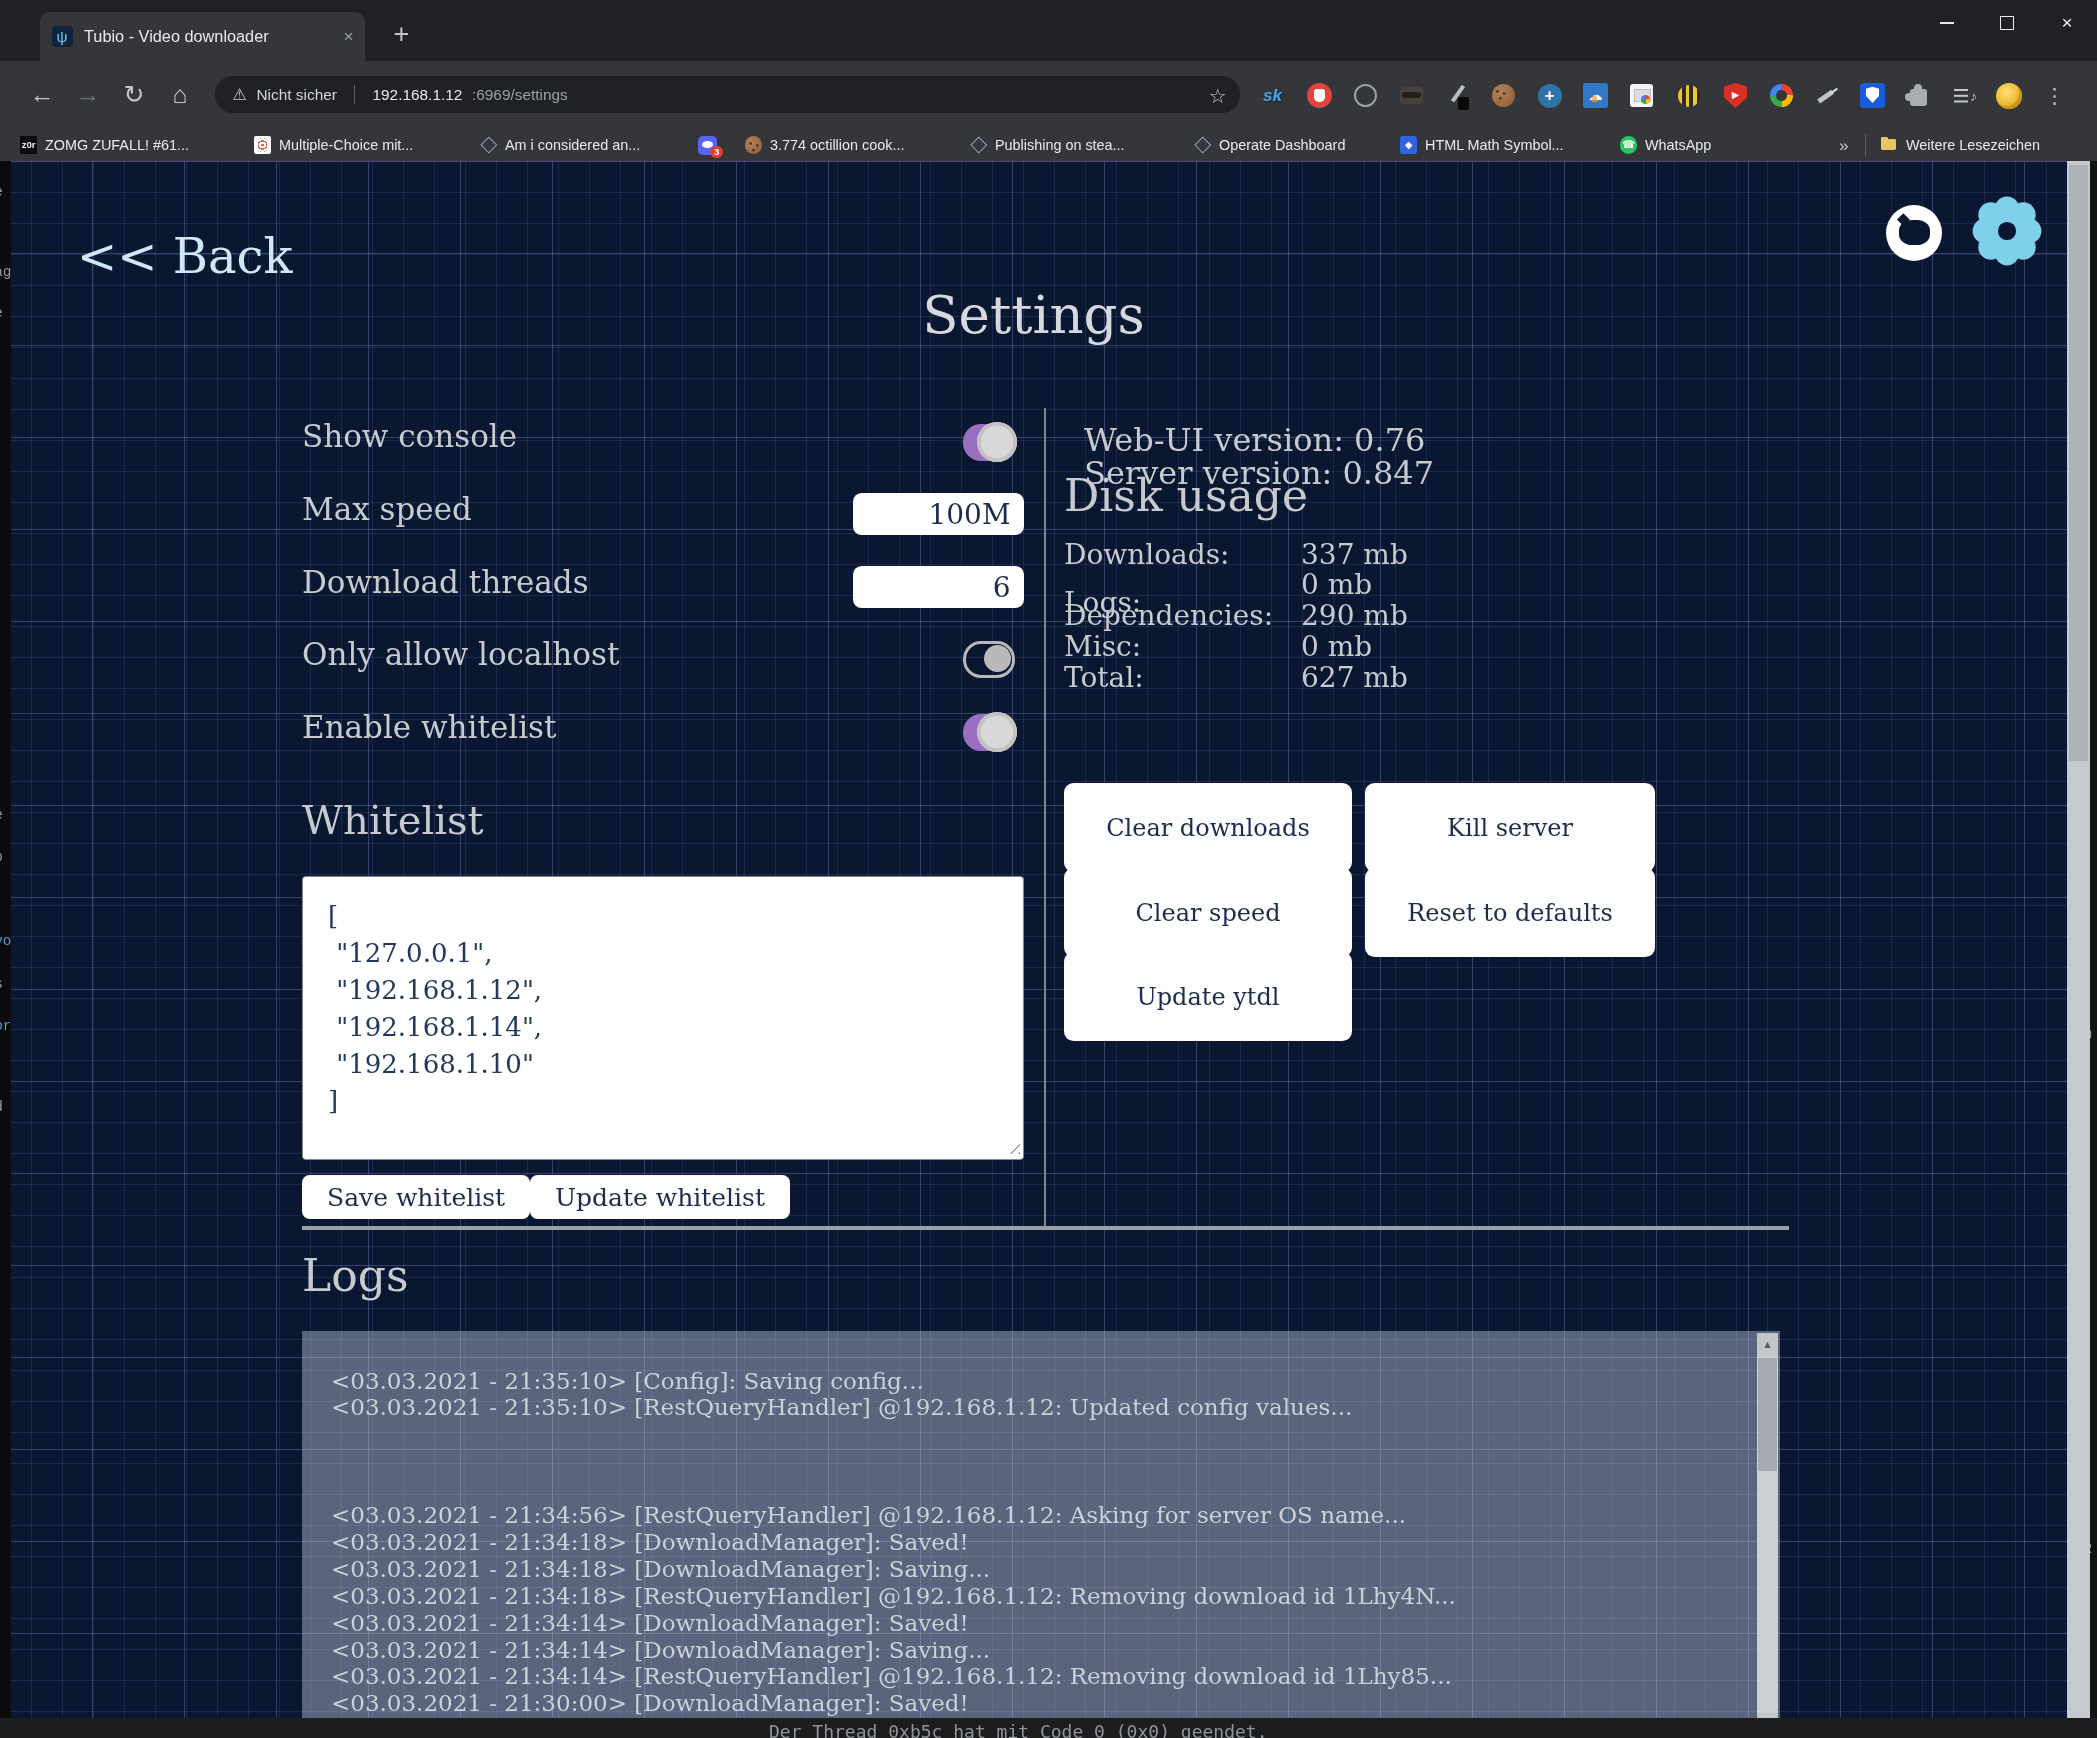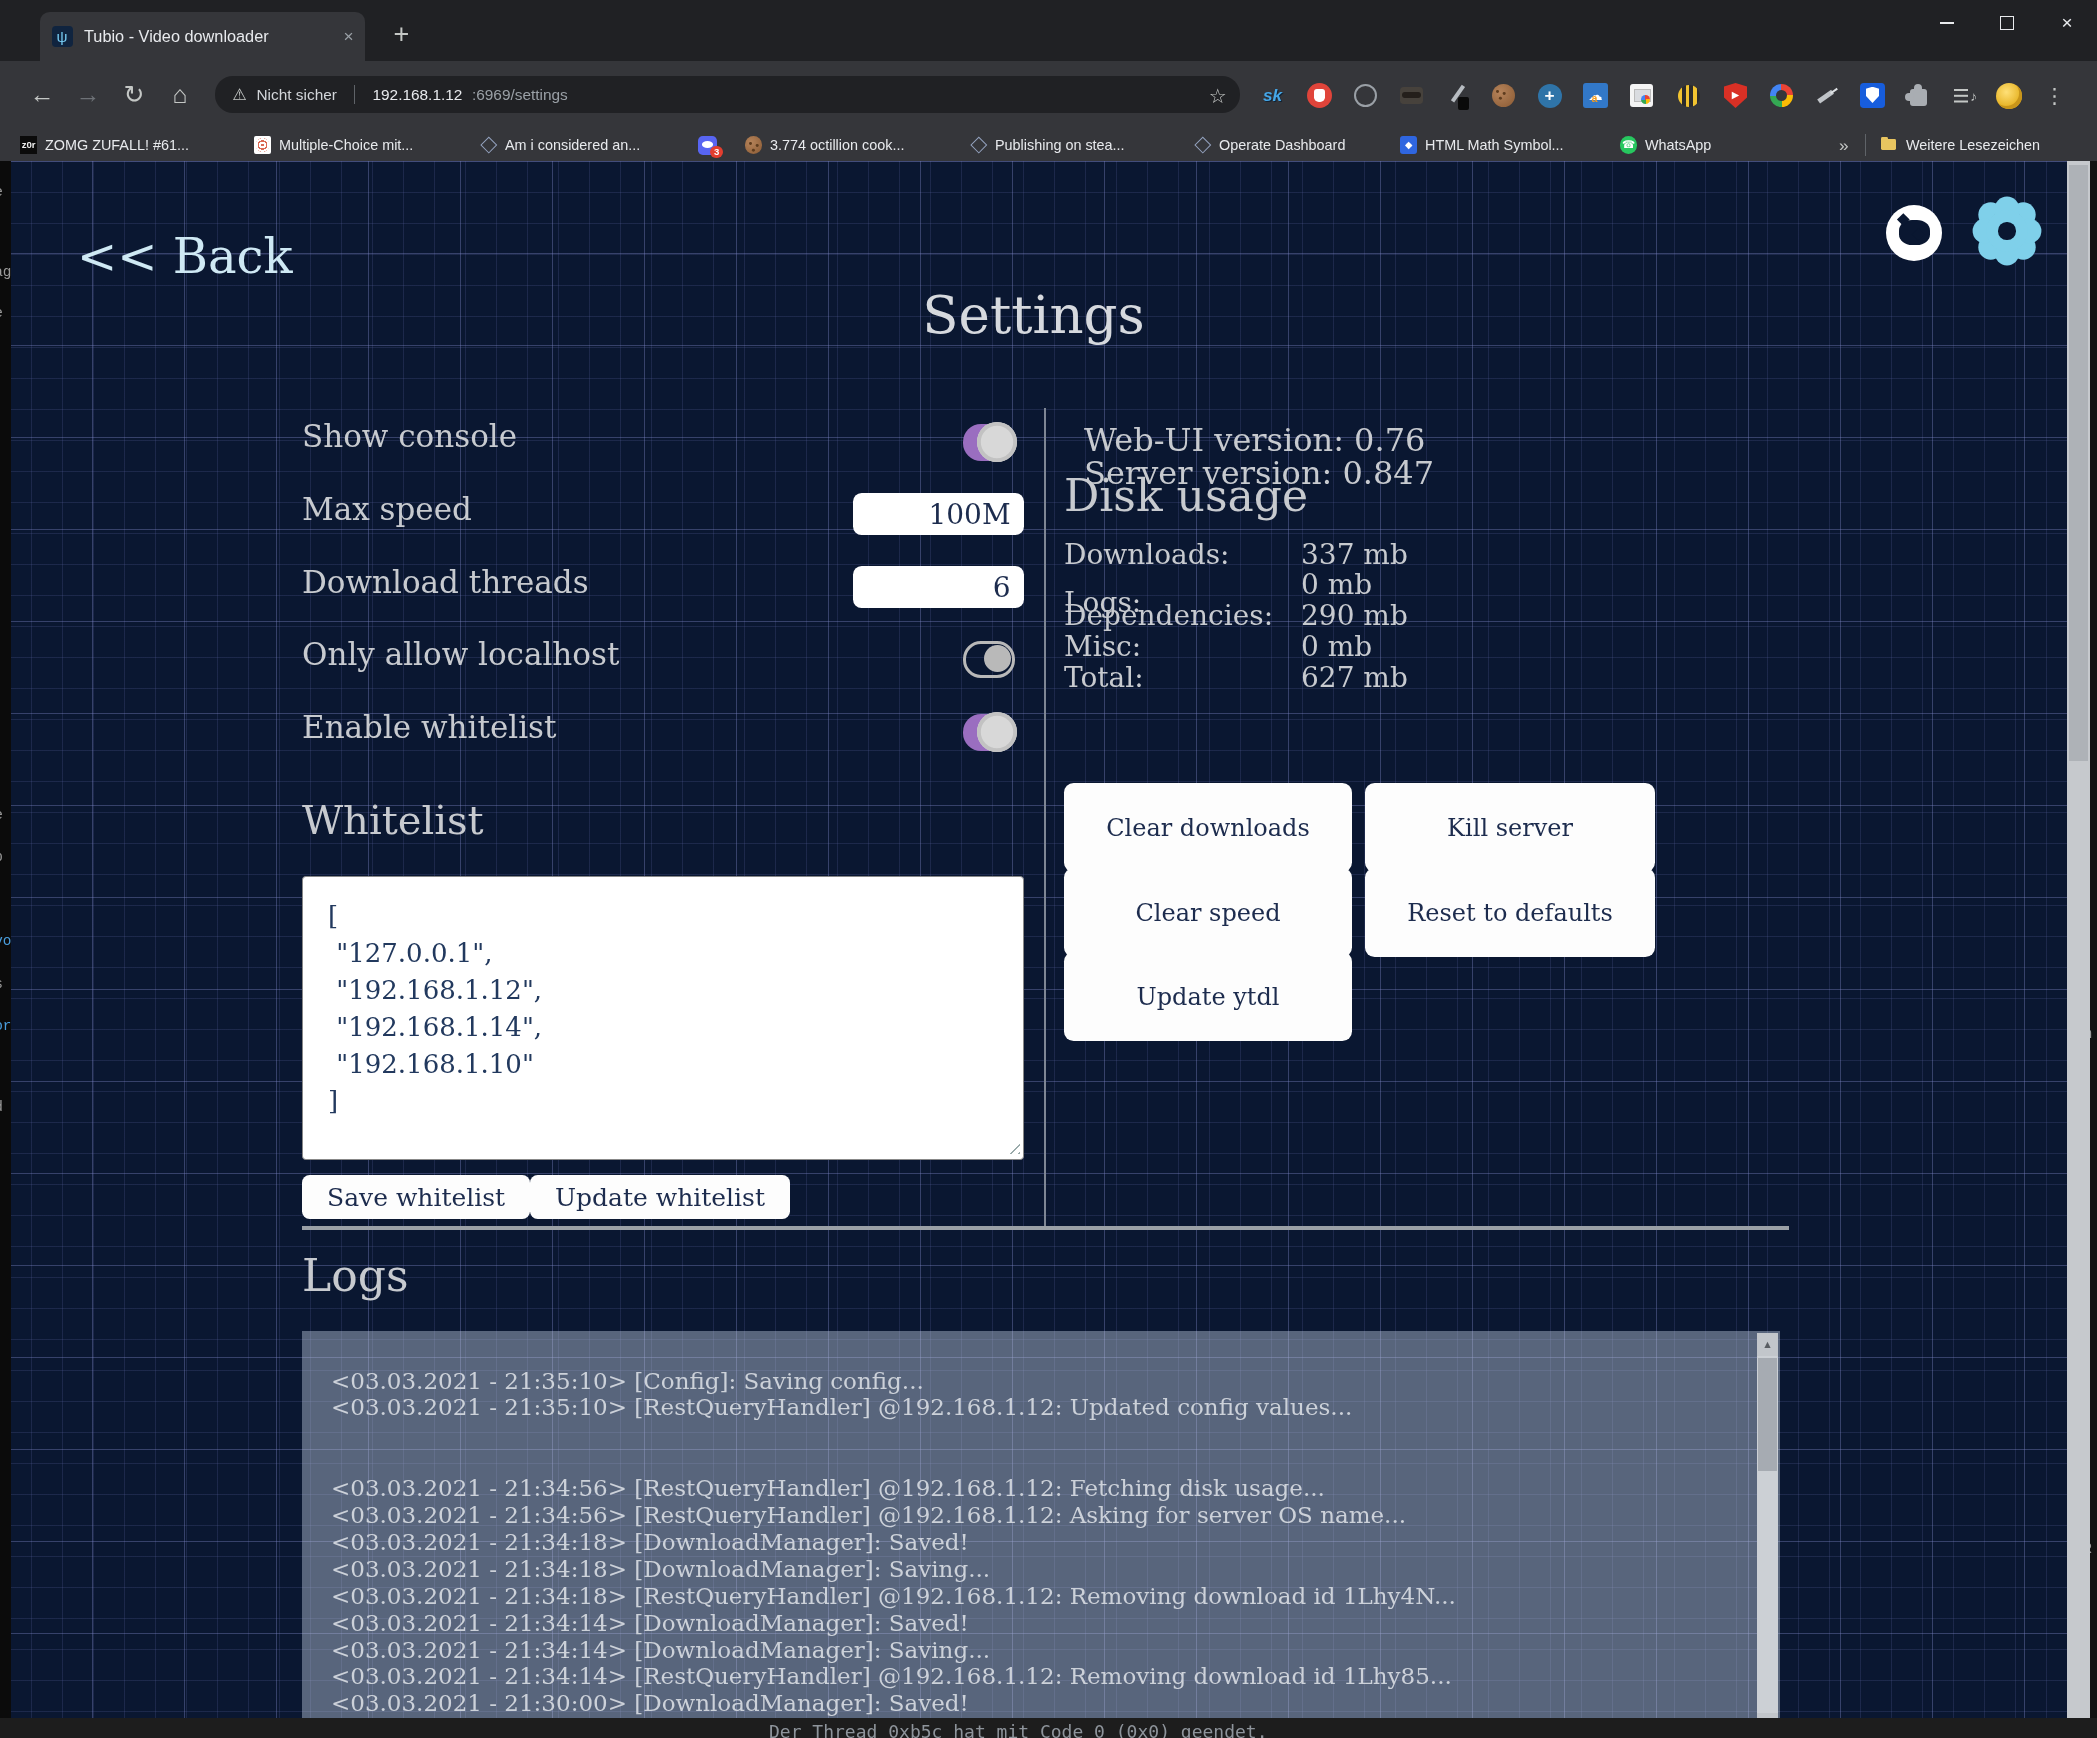--- a/index.html
+++ b/index.html
@@ -377,21 +377,20 @@
     <button class="abs btn bigbtn" style="left:1064px;top:686px">Clear speed</button>
     <button class="abs btn bigbtn" style="left:1365px;top:686px;width:290px">Reset to defaults</button>
     <button class="abs btn bigbtn" style="left:1064px;top:770px">Update ytdl</button>
 
     <div class="abs hdivider"></div>
 
     <div class="abs logshead">Logs</div>
     <div class="abs logpanel">
       <div class="logline" style="top:37px">&lt;03.03.2021 - 21:35:10&gt; [Config]: Saving config...</div>
       <div class="logline" style="top:63px">&lt;03.03.2021 - 21:35:10&gt; [RestQueryHandler] @192.168.1.12: Updated config values...</div>
-      <div class="logline" style="top:144px">&lt;03.03.2021 - 21:34:56&gt; [RestQueryHandler] @192.168.1.12: Fetching disk usage...</div>
       <div class="logline" style="top:171px">&lt;03.03.2021 - 21:34:56&gt; [RestQueryHandler] @192.168.1.12: Asking for server OS name...</div>
       <div class="logline" style="top:198px">&lt;03.03.2021 - 21:34:18&gt; [DownloadManager]: Saved!</div>
       <div class="logline" style="top:225px">&lt;03.03.2021 - 21:34:18&gt; [DownloadManager]: Saving...</div>
       <div class="logline" style="top:252px">&lt;03.03.2021 - 21:34:18&gt; [RestQueryHandler] @192.168.1.12: Removing download id 1Lhy4N...</div>
       <div class="logline" style="top:279px">&lt;03.03.2021 - 21:34:14&gt; [DownloadManager]: Saved!</div>
       <div class="logline" style="top:306px">&lt;03.03.2021 - 21:34:14&gt; [DownloadManager]: Saving...</div>
       <div class="logline" style="top:332px">&lt;03.03.2021 - 21:34:14&gt; [RestQueryHandler] @192.168.1.12: Removing download id 1Lhy85...</div>
       <div class="logline" style="top:359px">&lt;03.03.2021 - 21:30:00&gt; [DownloadManager]: Saved!</div>
       <div class="logline" style="top:386px">&lt;03.03.2021 - 21:30:00&gt; [DownloadManager]: All threads have finished. Now saving...</div>
       <div class="logscroll">

